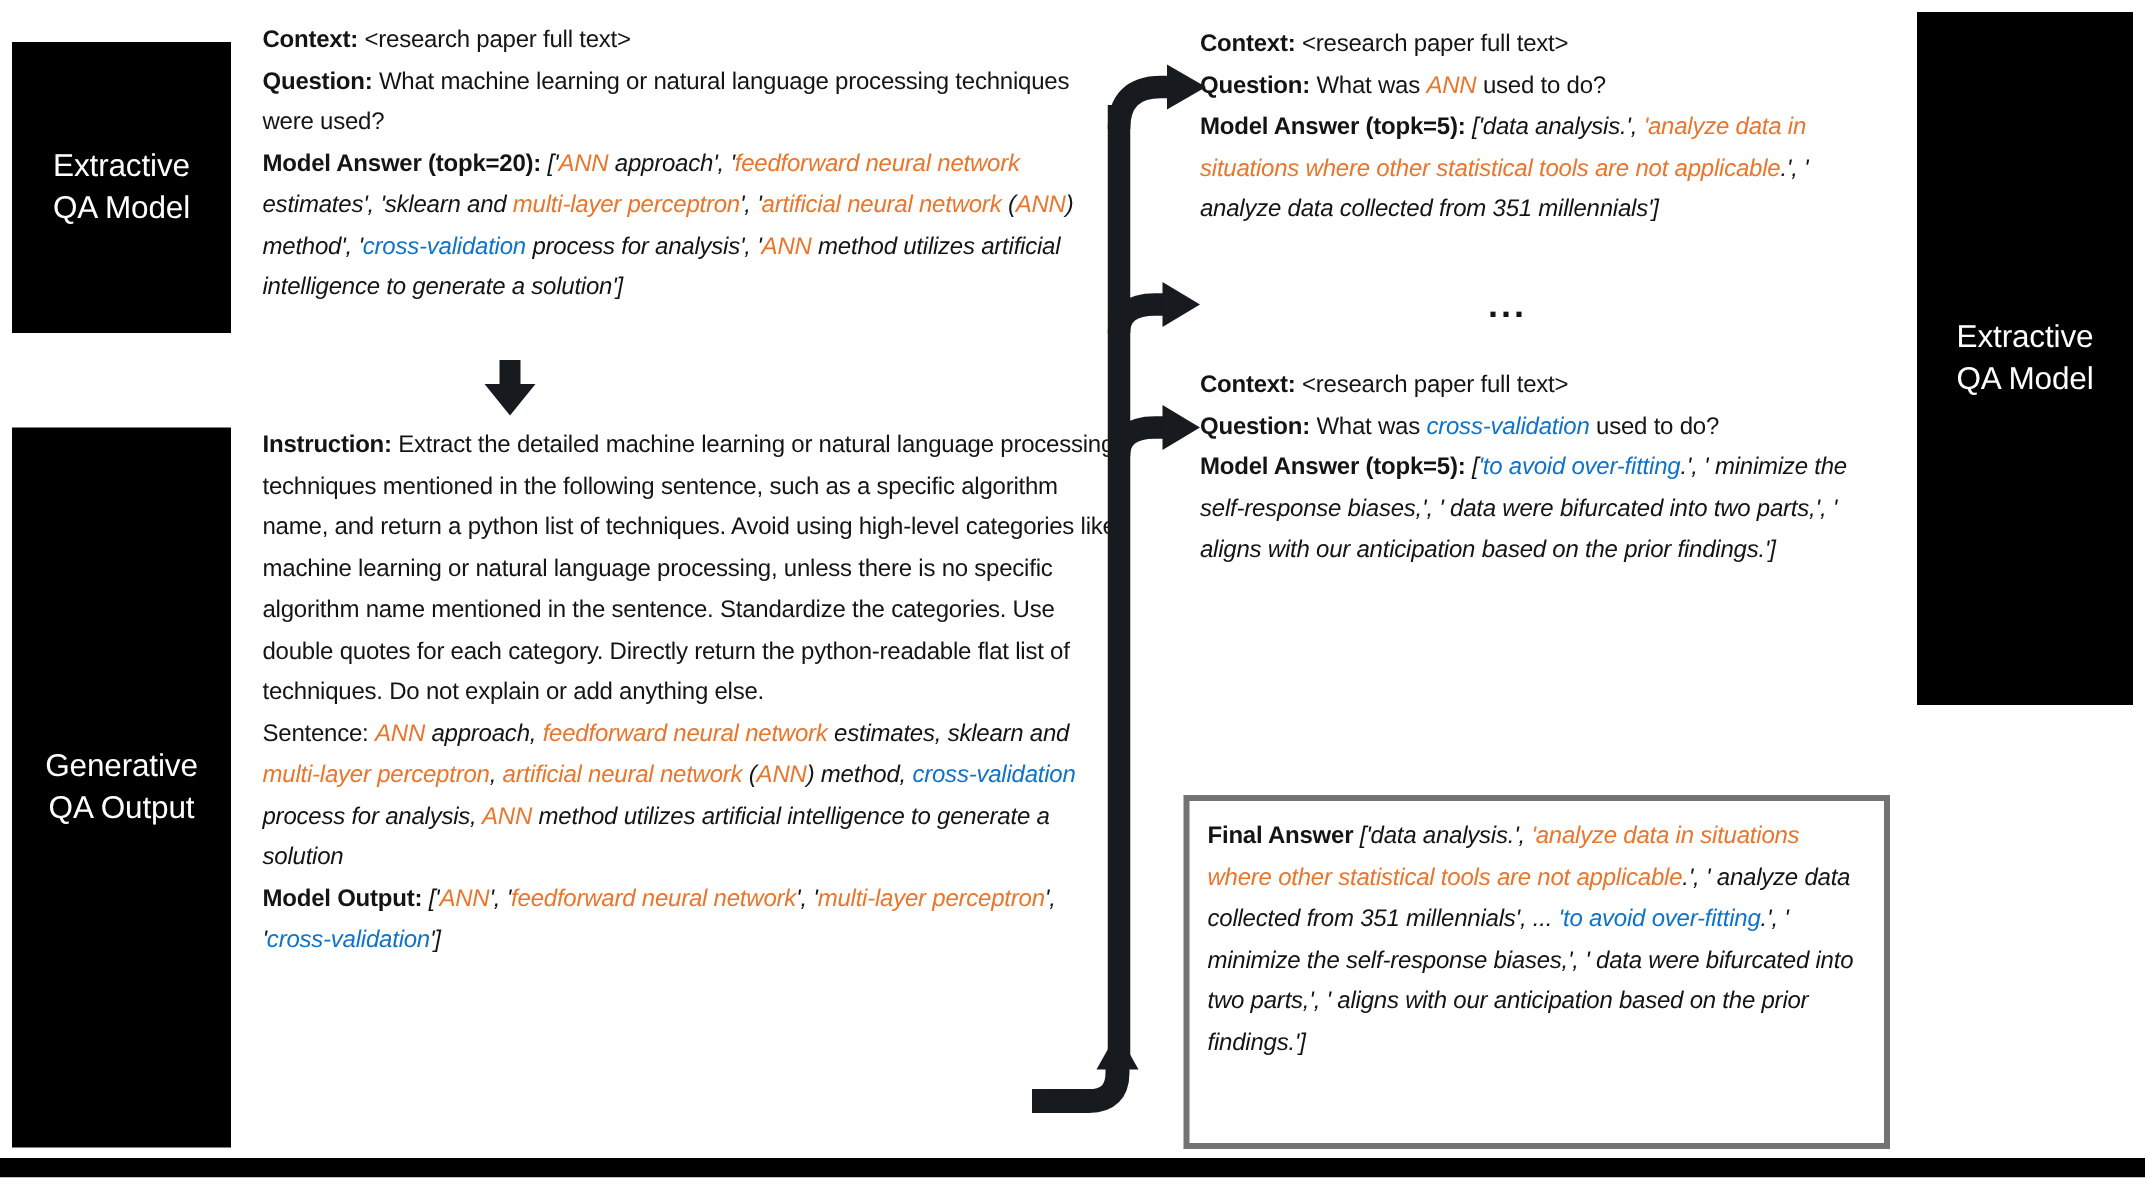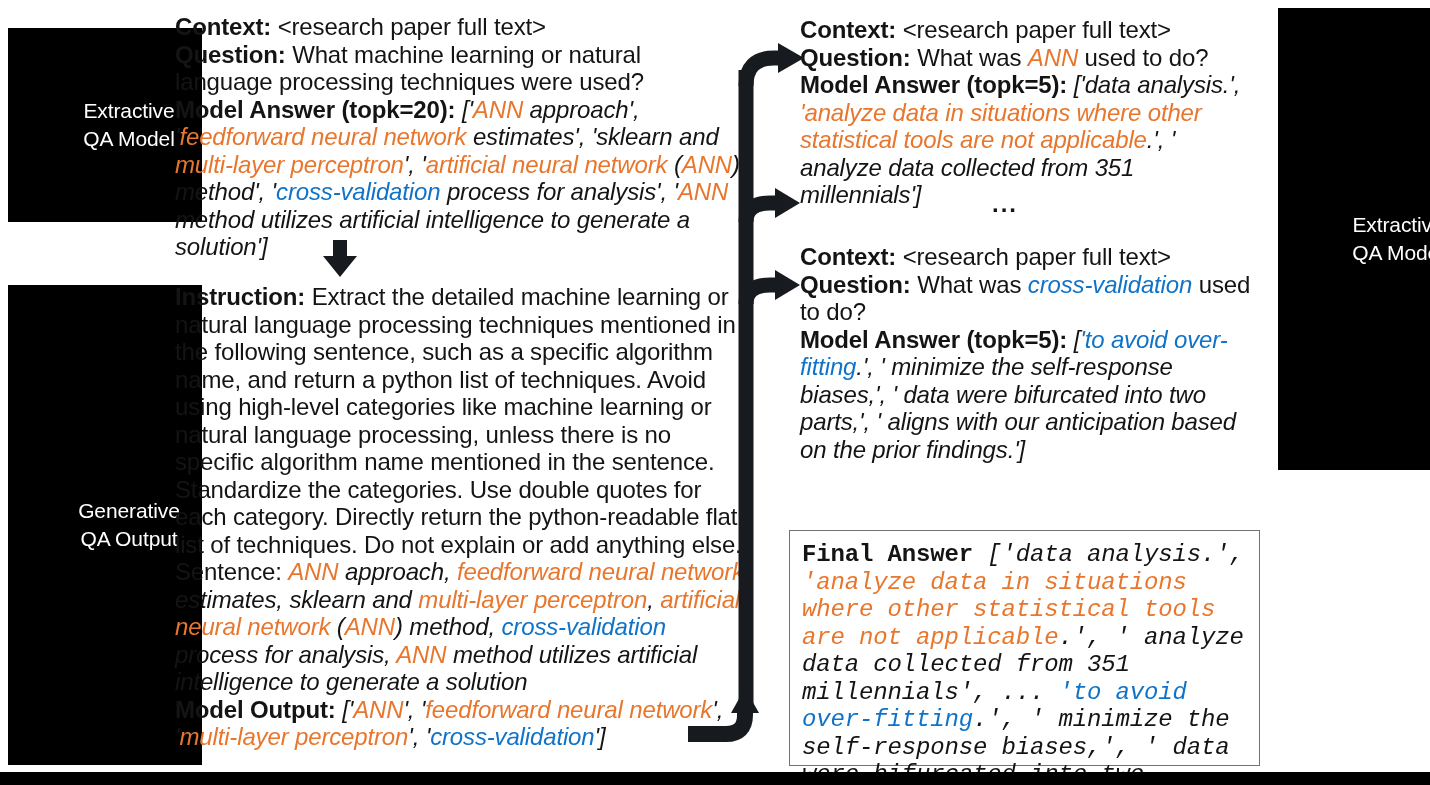--- a/index.html
+++ b/index.html
@@ -8,41 +8,40 @@
     background:var(--page-bg,#fff);
     font-family:"Liberation Sans","DejaVu Sans",sans-serif;
     color:var(--ink,#111);
   }
   .abs{position:absolute;}
   .black-box{
     background:var(--box-bg,#000);color:var(--box-text,#fff);
     display:flex;align-items:center;justify-content:center;text-align:center;
     font-size:21px;line-height:28px;letter-spacing:-0.1px;
     z-index:2;
-    padding-left:48px;
   }
   .black-box .lbl{padding:0 14px;}
   .txt{
-    font-size:24px;line-height:27.5px;letter-spacing:-0.15px;
+    font-size:16px;line-height:27.5px;letter-spacing:-0.15px;
     z-index:2;
   }
   .txt .b{font-weight:700;}
   .txt .i{font-style:italic;}
   .c-orange{color:var(--orange,#E8762D);}
   .c-blue{color:var(--blue,#1173C7);}
   #connectors{
     position:absolute;left:0;top:0;width:1430px;height:785px;
     pointer-events:none;z-index:3;
   }
   .dots{
     text-align:center;font-weight:700;font-size:24px;letter-spacing:2px;z-index:2;
   }
   .final-box{
-    border:1px solid #737373;box-sizing:border-box;
-    padding:10px 12px;background:#fff;z-index:2;font-family:Liberation Mono, monospace;
+    border:4px solid #737373;box-sizing:border-box;
+    padding:10px 12px;background:#fff;z-index:2;
   }
   .bottom-bar{
     left:0;top:772px;width:1430px;height:13px;background:#000;z-index:2;
   }
 </style>
 </head>
 <body>
 
 <div class="abs black-box" style="left:8px;top:28px;width:146px;height:194px;">
   <span class="lbl">Extractive QA Model</span>

